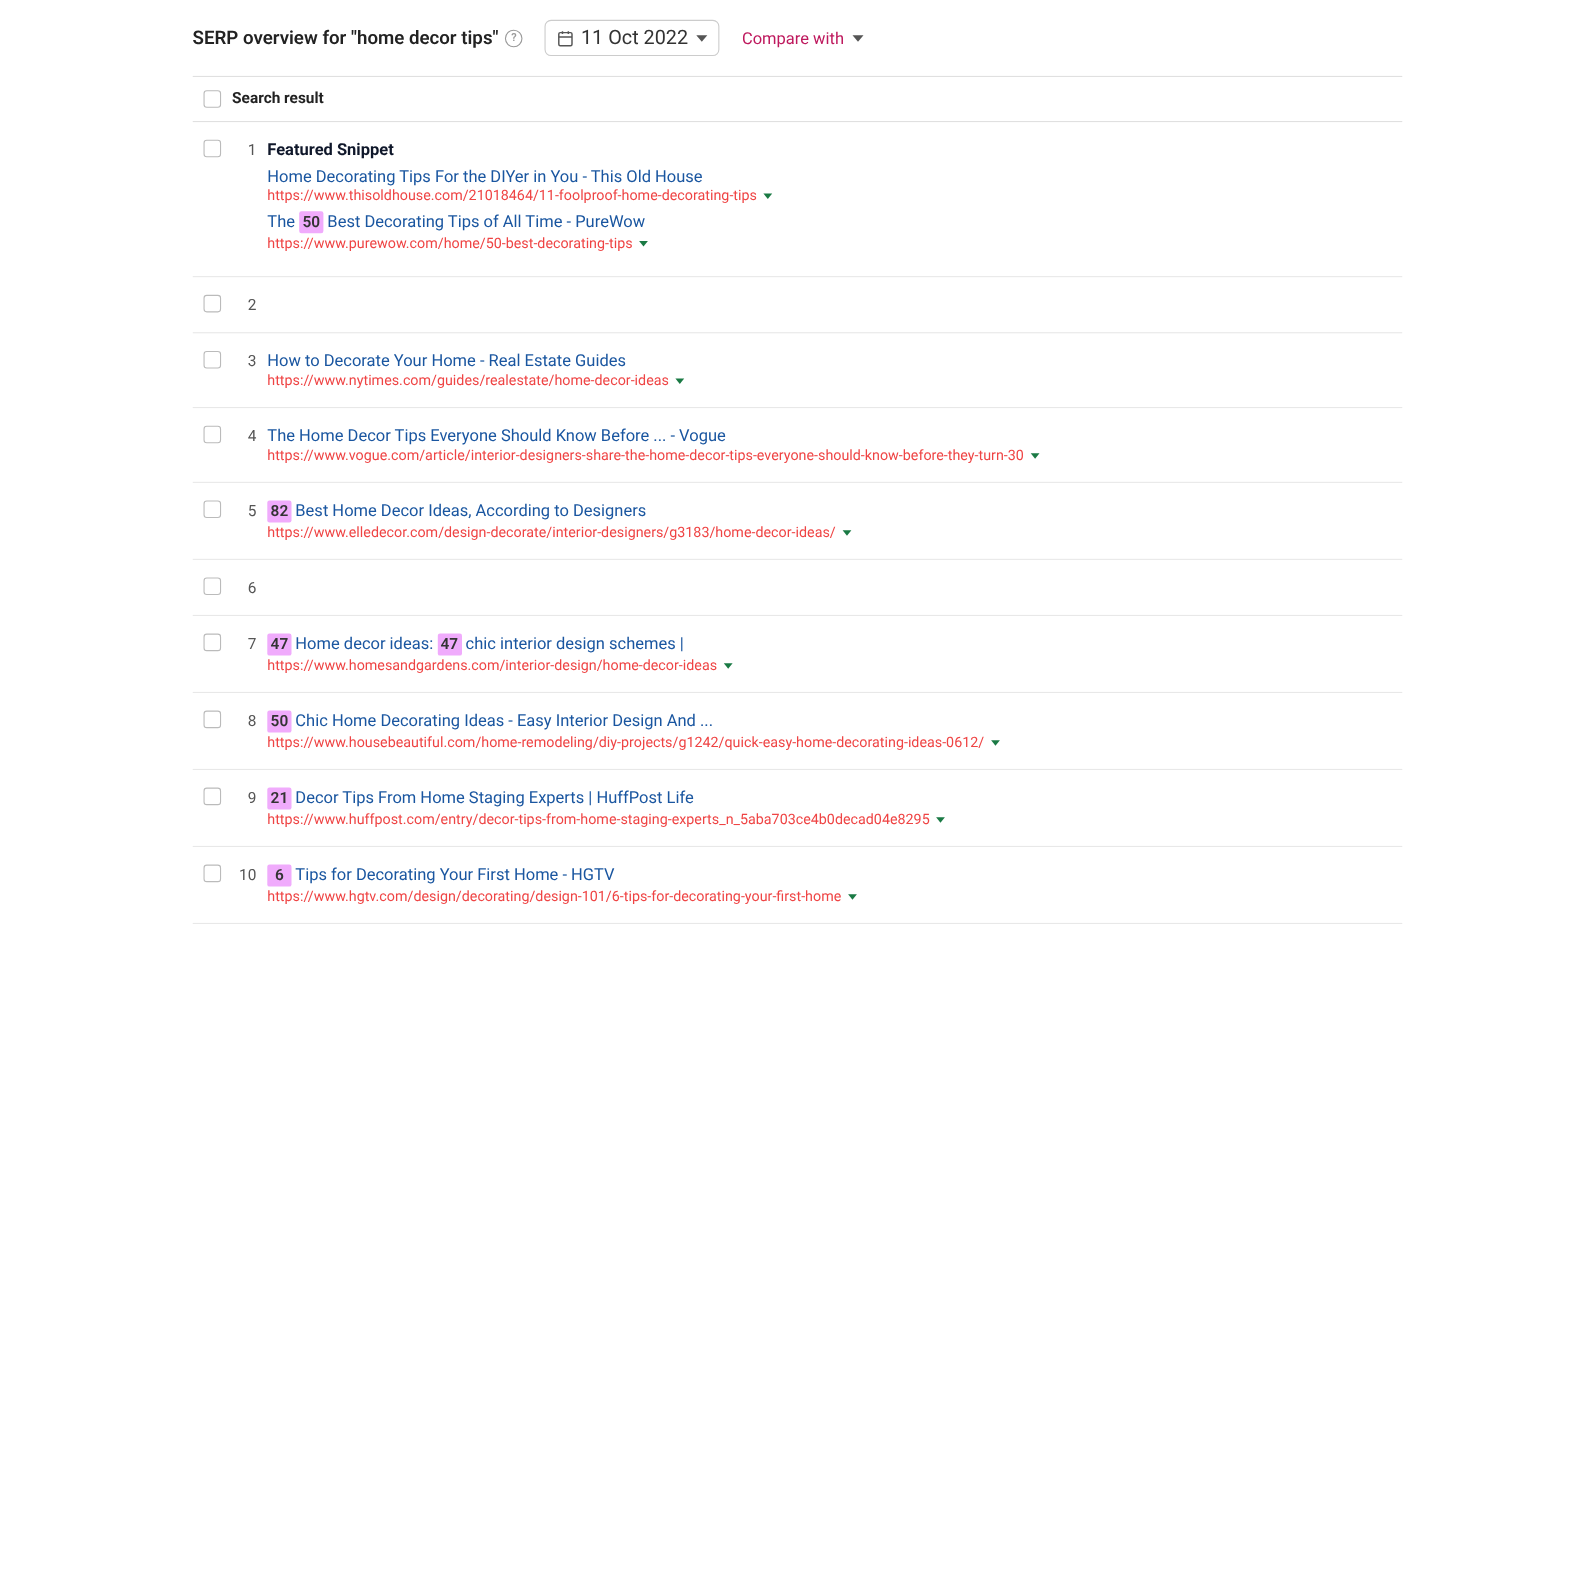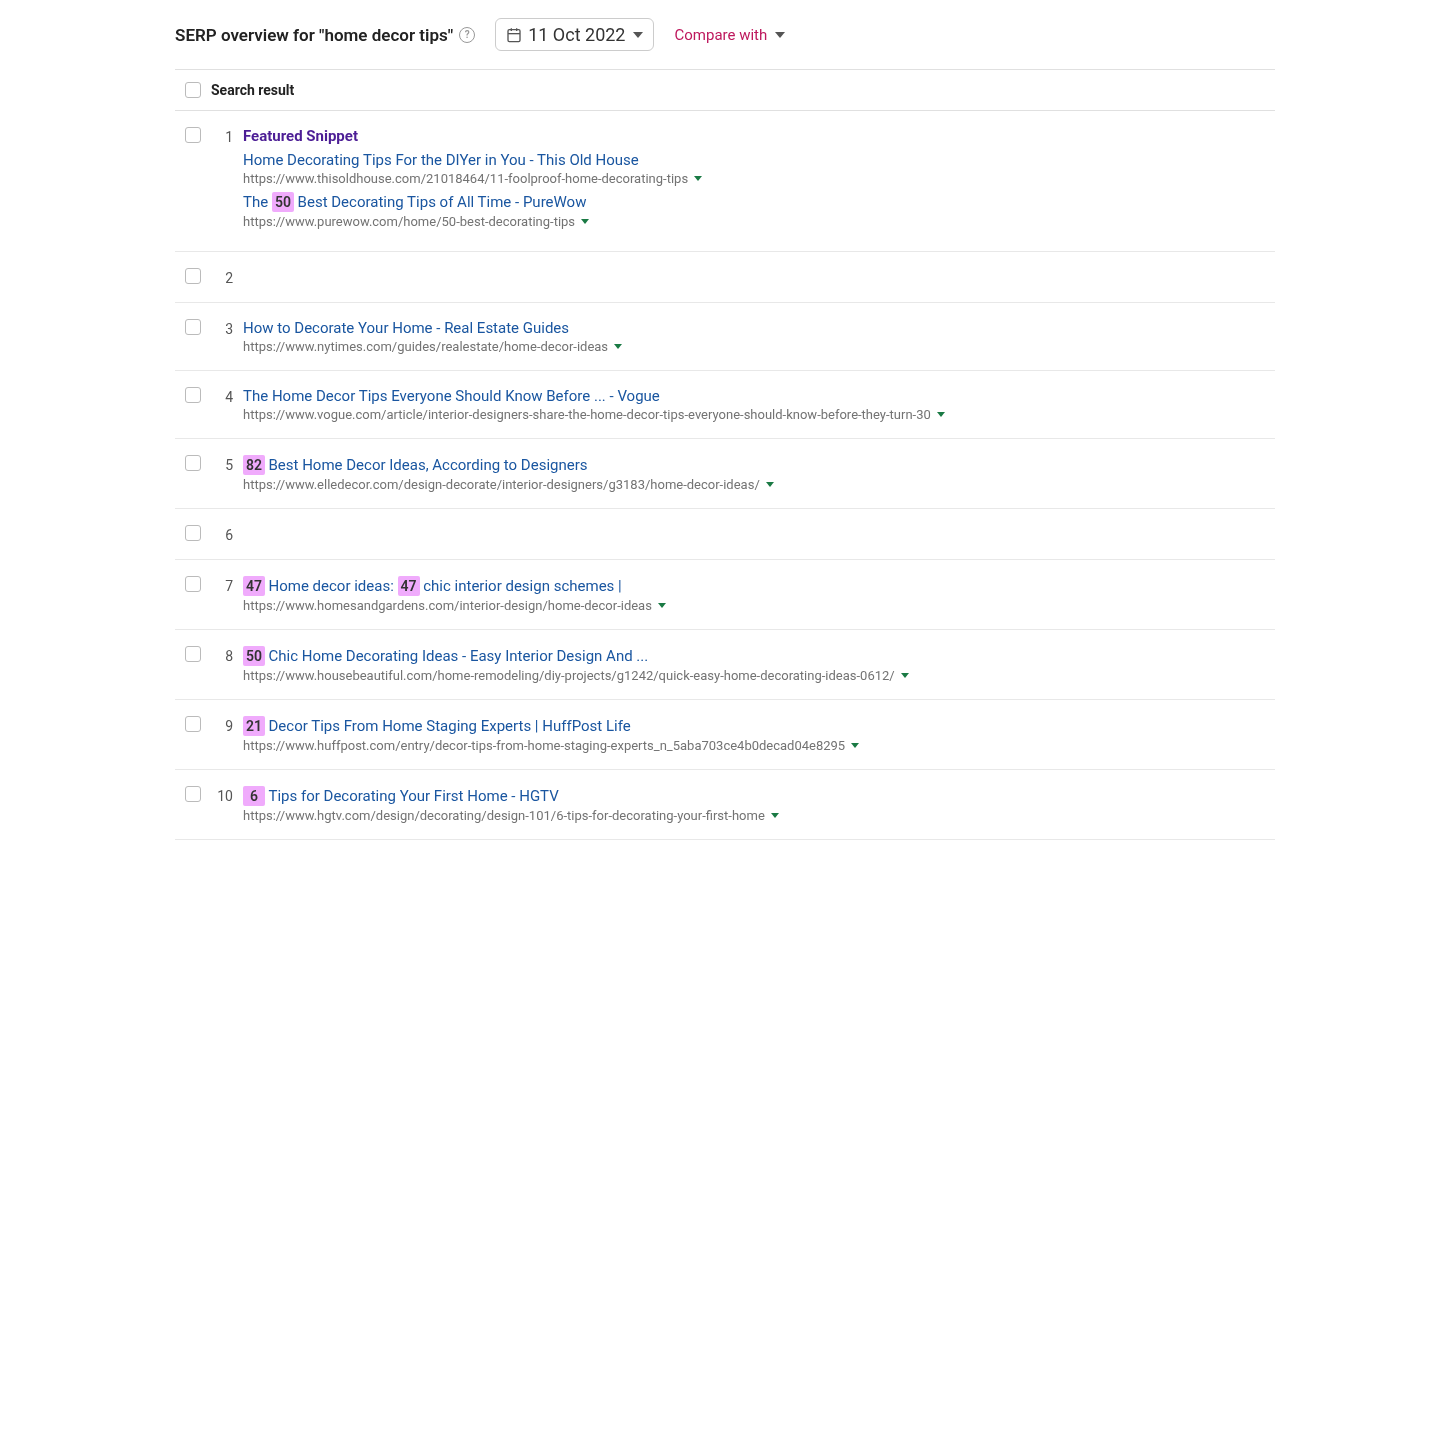--- a/index.html
+++ b/index.html
@@ -131,21 +131,21 @@
     .result-title {
       font-size: 15px;
       color: #1a56a0;
       text-decoration: none;
       display: inline;
       cursor: pointer;
     }
 
     .result-url {
       font-size: 13px;
-      color: #737373;
+      color: #ef4444;
       display: flex;
       align-items: center;
       gap: 4px;
       margin-top: 2px;
       flex-wrap: wrap;
       cursor: pointer;
       text-align: center;
     }
 
     .url-chevron {
@@ -169,21 +169,21 @@
       font-size: 14px;
       font-weight: 600;
       color: #333;
       min-width: 22px;
       height: 20px;
     }
 
     .featured-snippet-label {
       font-weight: 700;
       font-size: 15px;
-      color: #4c1d95;
+      color: #0f172a;
       margin-bottom: 6px;
     }
 
     .featured-entry {
       margin-bottom: 6px;
     }
   </style>
 </head>
 <body>
 

